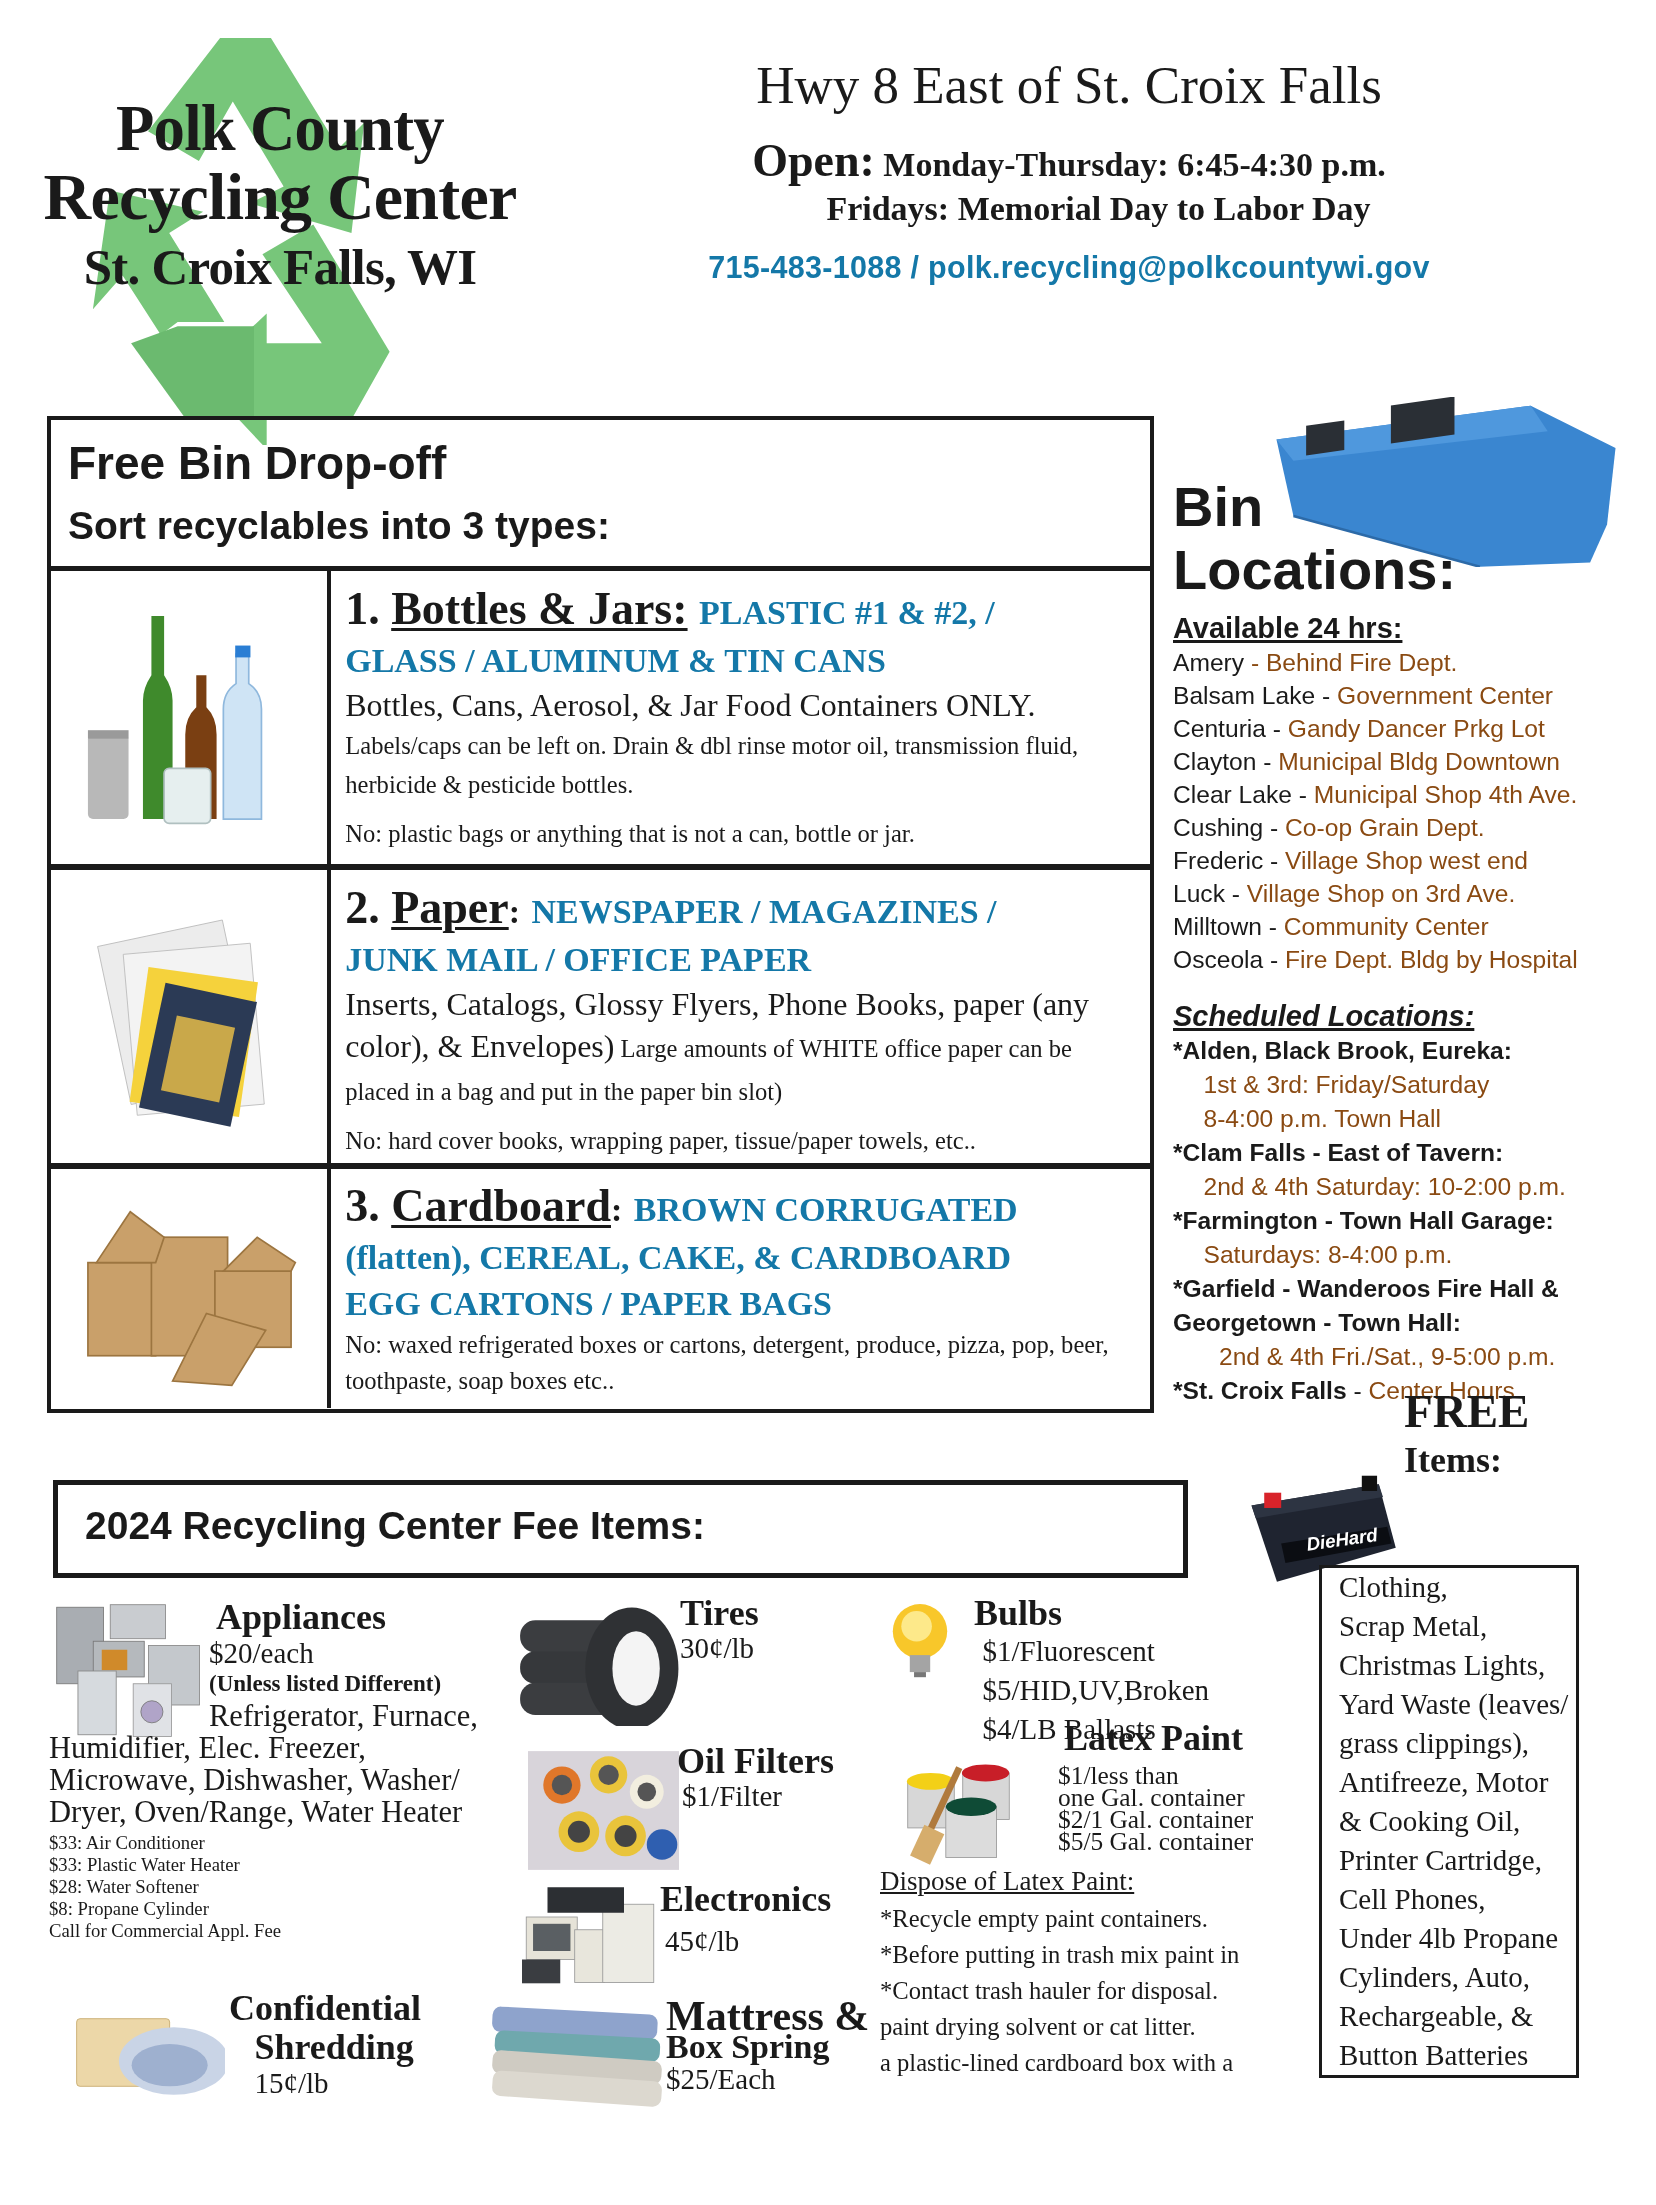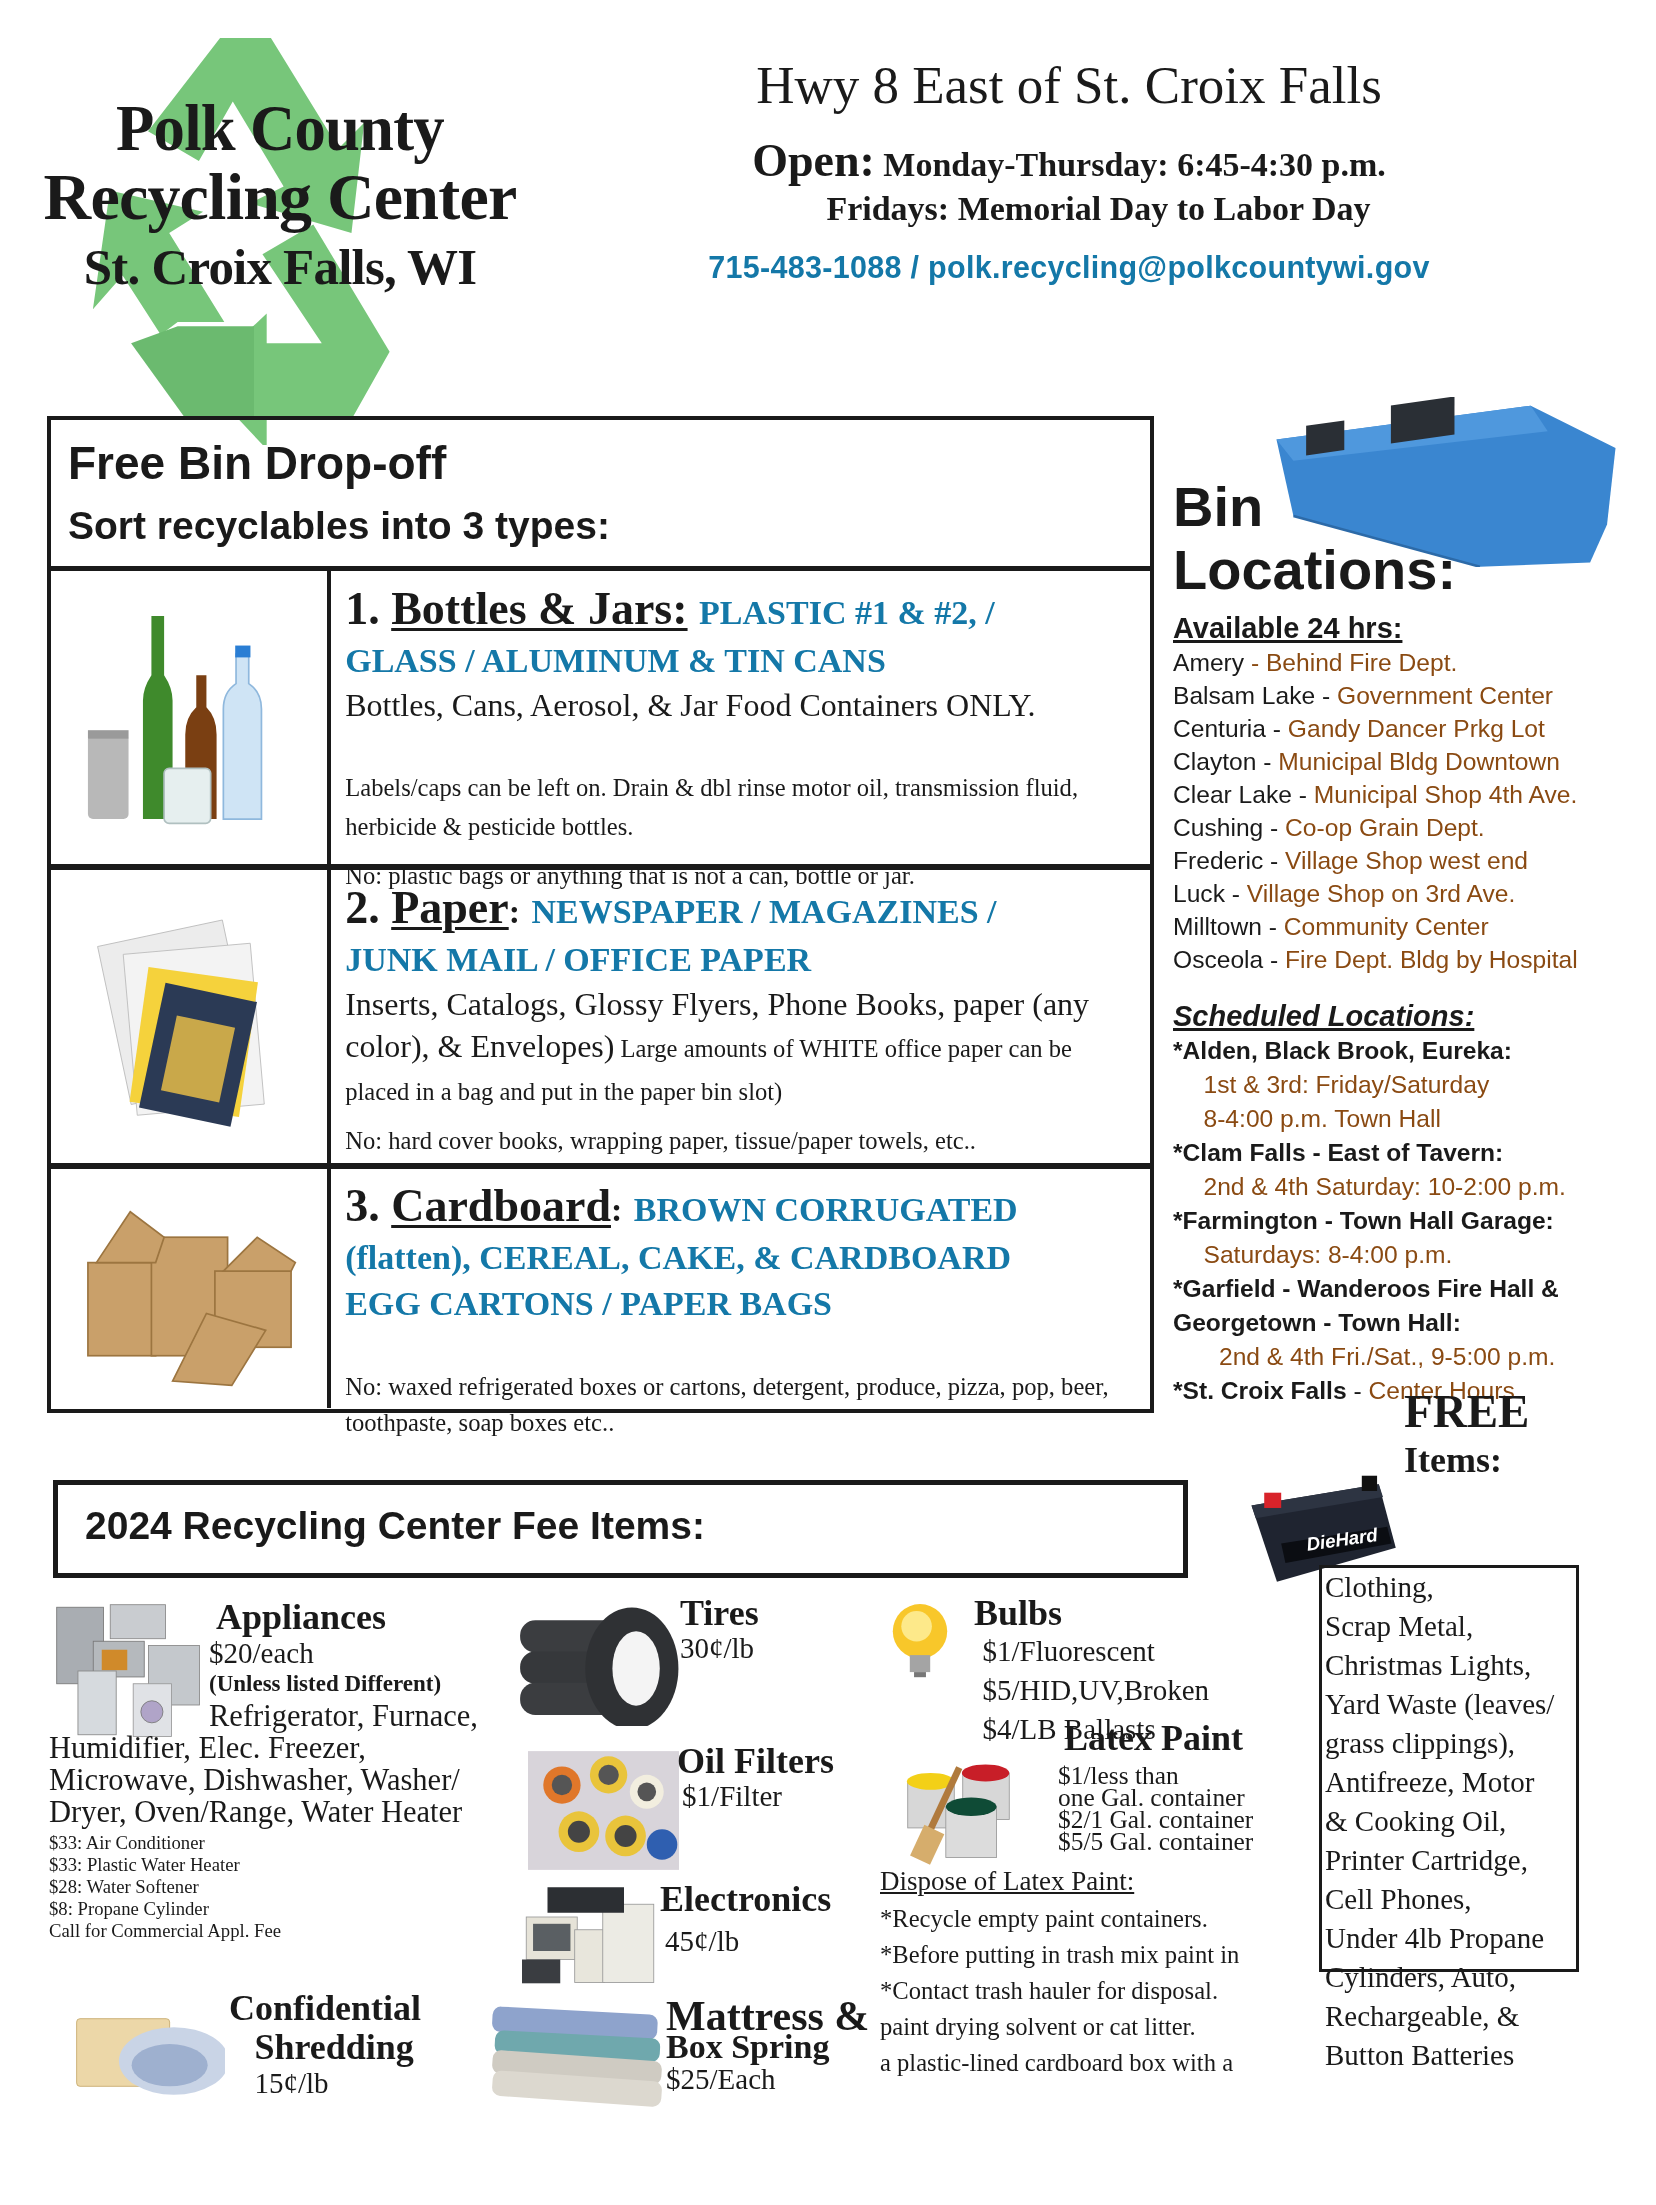--- a/index.html
+++ b/index.html
@@ -34,21 +34,21 @@
   .bin-row { position: absolute; left: 0; width: 100%; }
   .bin-row .imgcell { position: absolute; left: 0; top: 0; bottom: 0; width: 280px; border-right: 4.2px solid #1a1a1a; display: flex; align-items: center; justify-content: center; }
   .bin-row .txtcell { position: absolute; left: 284px; right: 0; top: 0; bottom: 0; padding: 12px 10.2px; }
   .row-sep { border-bottom: 6px solid #1a1a1a; }
   .cat-title { font-size: 46px; line-height: 51px; }
   .cat-title .num { font-weight: bold; }
   .cat-title .name { font-weight: bold; }
   .cat-title .tags { font-weight: bold; font-size: 34px; color: #1478a8; }
   .cat-tags2 { font-weight: bold; font-size: 34px; color: #1478a8; line-height: 46px; }
   .cat-body { font-size: 32px; line-height: 42px; }
-  .cat-small { font-size: 24.6px; line-height: 39px; margin-top: 42px; }
+  .cat-small { font-size: 24.6px; line-height: 39px; }
   .cat-no { font-size: 24.6px; line-height: 36px; margin-top: 12px; }
 
   
   #bin-loc { left: 1173px; top: 475px; width: 483px; font-family: "Liberation Sans", sans-serif; }
   #bin-loc .big { font-weight: bold; font-size: 56px; line-height: 63px; }
   #bin-loc .sub { font-weight: bold; font-size: 29px; text-decoration: underline; text-decoration-thickness: 2.5px; margin-top: 8.5px; line-height: 36px; }
   #bin-loc .loc { font-size: 24.6px; line-height: 33px; white-space: nowrap; }
   #bin-loc .sched { margin-top: 22px; font-style: italic; }
   #bin-loc .sloc { font-size: 24.6px; line-height: 34px; white-space: nowrap; font-weight: bold; }
   #bin-loc .stime { font-size: 24.6px; line-height: 34px; white-space: nowrap; color: #8a4a12; padding-left: 30.5px; }
@@ -57,21 +57,21 @@
   
   #fee-header { left: 53px; top: 1480px; width: 1135px; height: 98px; border: 5.1px solid #1a1a1a; padding: 18.7px 27px; font-family: "Liberation Sans", sans-serif; font-weight: bold; font-size: 39px; }
   .fee-title { font-weight: bold; font-size: 36px; line-height: 37px; }
   .fee-price { font-size: 29px; line-height: 32px; }
   .fee-body { font-size: 30.5px; line-height: 32px; }
   .fee-small { font-size: 18.7px; line-height: 22px; }
 
   #free-title { left: 1404px; top: 1386px; font-weight: bold; }
   #free-title .f1 { font-size: 47px; line-height: 51px; }
   #free-title .f2 { font-size: 36px; line-height: 47px; }
-  #free-box { left: 1319px; top: 1565px; width: 260px; height: 407px; border: 3.4px solid #1a1a1a; padding: 0 3px; }
+  #free-box { left: 1319px; top: 1565px; width: 260px; height: 513px; border: 3.4px solid #1a1a1a; padding: 0 17px; }
   #free-box .fi { font-size: 29px; line-height: 39px; white-space: nowrap; }
   .img svg { display: block; }
 </style>
 </head>
 <body>
 
 <div id="logo-symbol" class="abs img">
   <svg width="373" height="424" viewBox="0 0 440 500">
     <g fill="#6cc26f" opacity="0.92">
       <path d="M190 20 L250 20 L330 150 L360 120 L345 250 L225 215 L265 195 L205 95 L165 165 L105 130 Z"></path>

